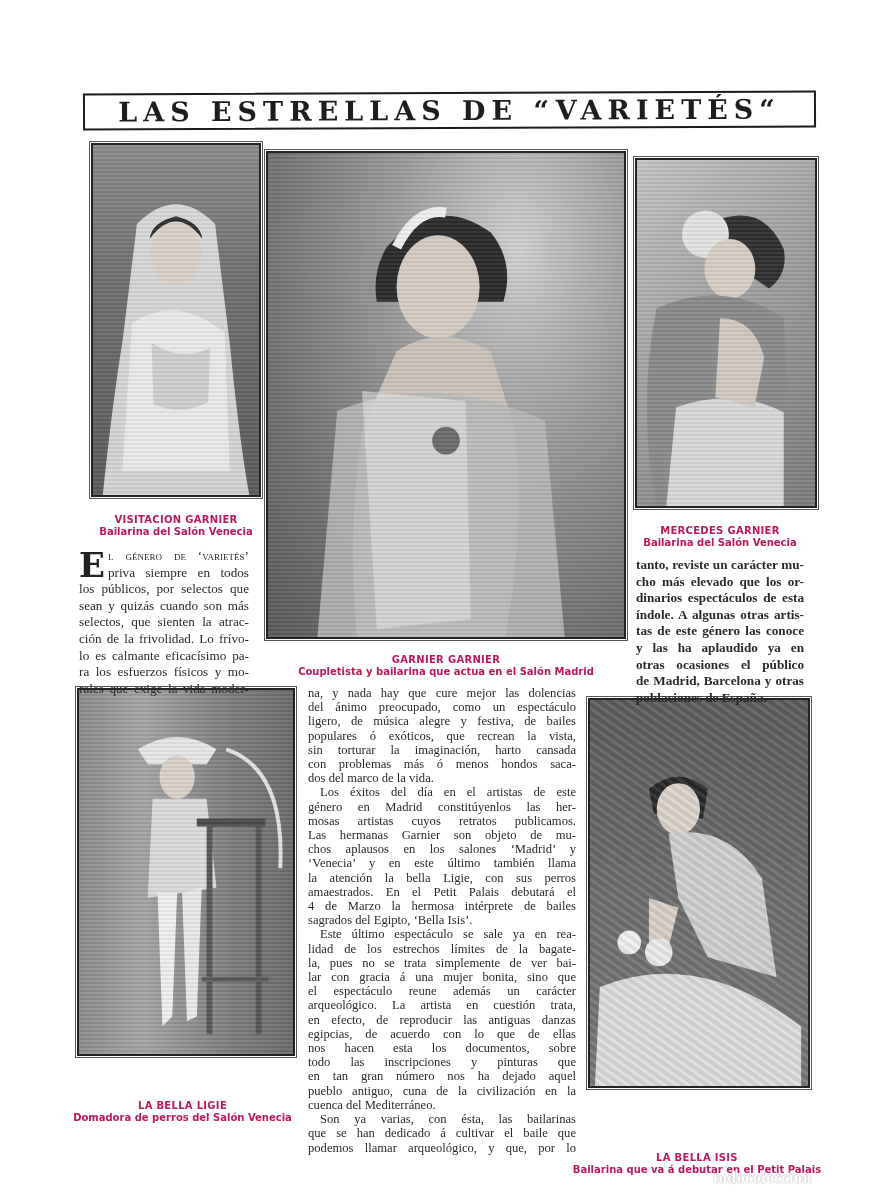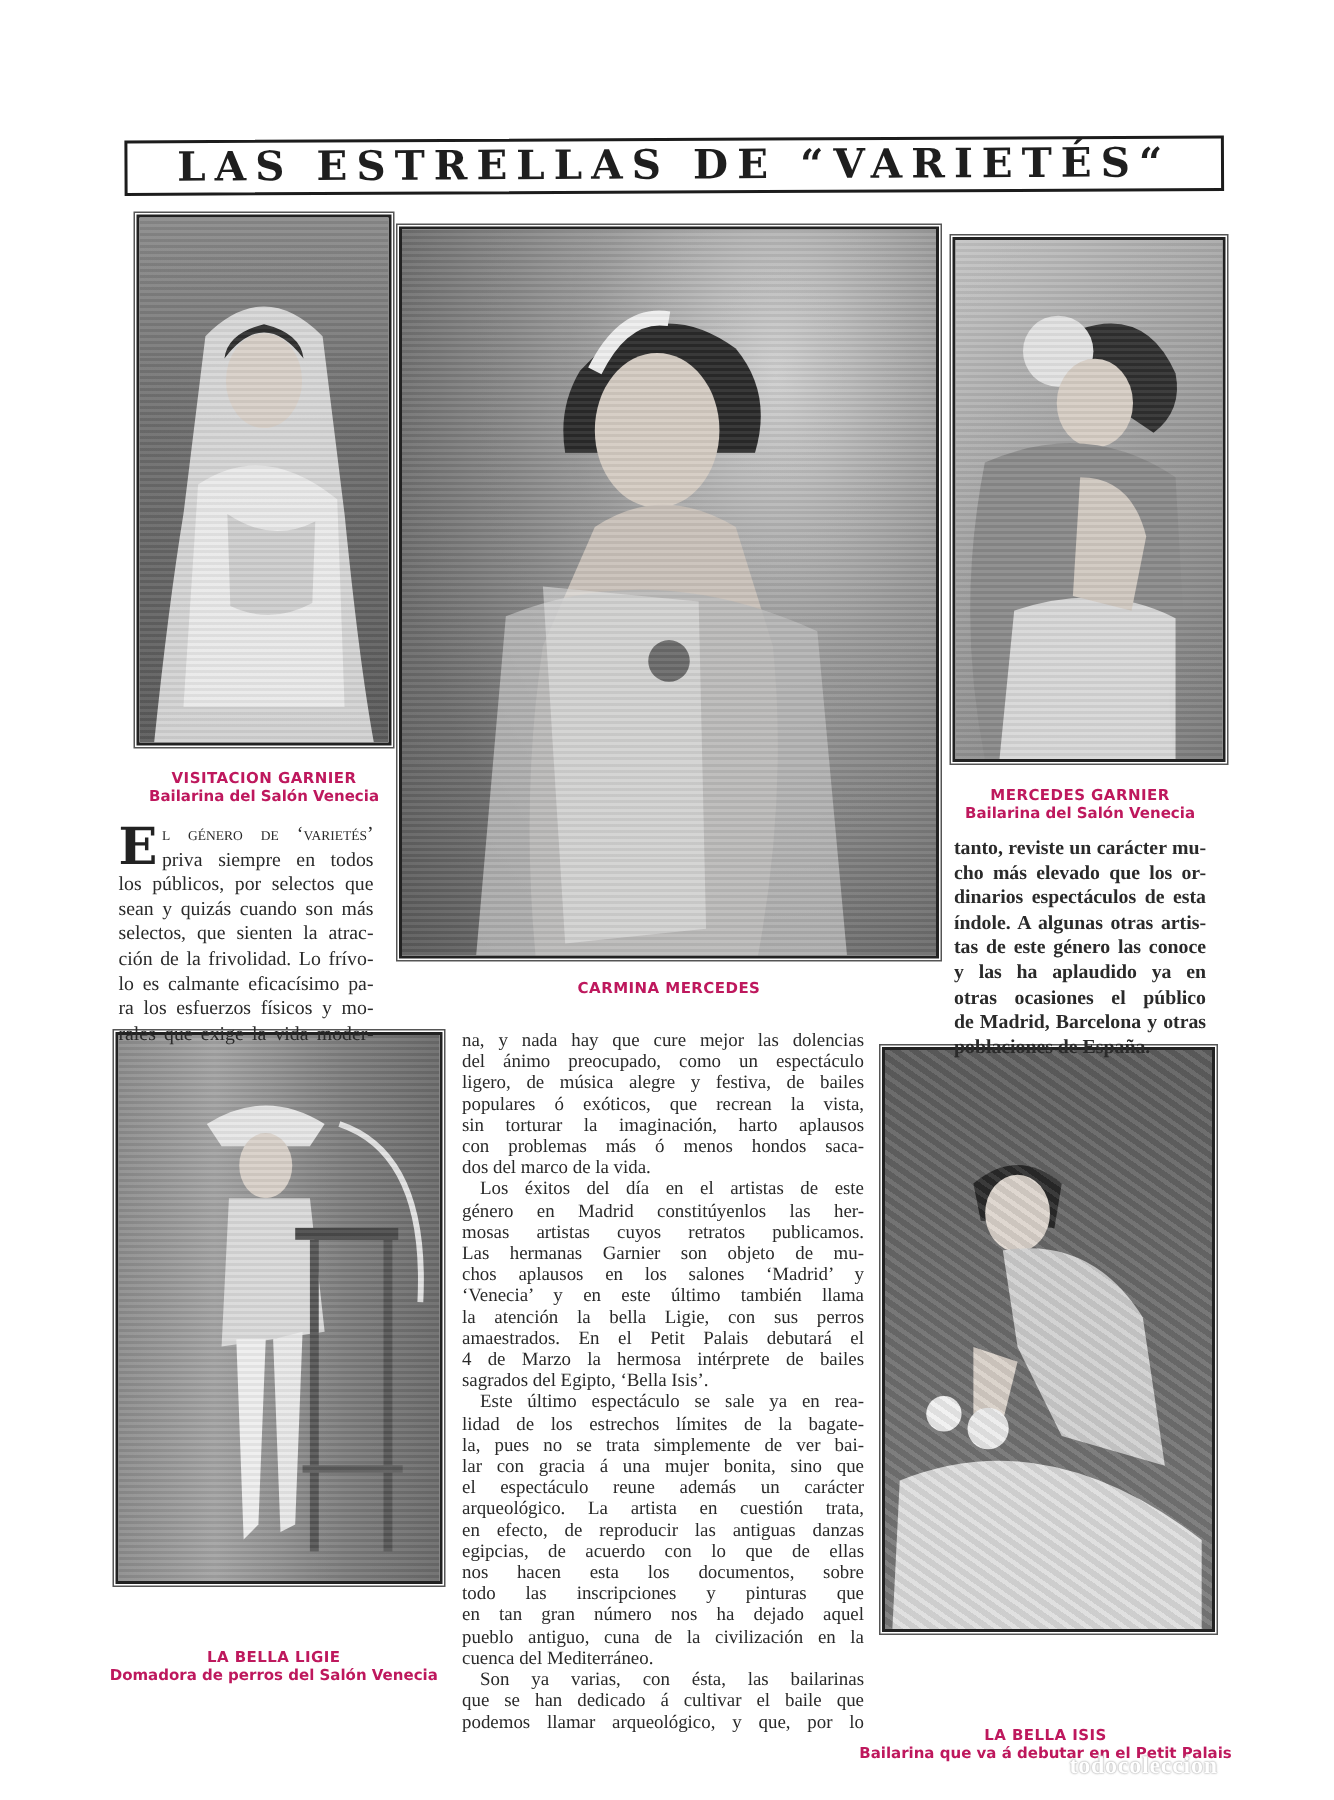--- a/index.html
+++ b/index.html
@@ -87,21 +87,22 @@
     <ellipse cx="172" cy="135" rx="42" ry="52" fill="#d4cbc2"></ellipse>
     <path d="M130 95 Q150 55 180 60" stroke="#eee" stroke-width="10" fill="none"></path>
     <path d="M130 200 Q175 170 225 200 L250 280 Q260 380 240 488 L90 488 Q80 380 95 280Z" fill="#c9c1b9"></path>
     <path d="M70 260 Q170 220 280 270 L300 488 L50 488Z" fill="#b8b8b8" opacity="0.85"></path>
     <path d="M95 240 L200 250 L205 470 L110 480Z" fill="#e6e6e6" opacity="0.55"></path>
     <circle cx="180" cy="290" r="14" fill="#6a6a6a"></circle>
   </svg>
   <div class="stripes"></div>
 </div>
 <div class="caption" style="left:266px; top:654px; width:360px;">
-  <span class="name">CARMINA MERCEDES</span>
+  <span class="name">GARNIER GARNIER</span>
+  <span class="role">Coupletista y bailarina que actua en el Salón Madrid</span>
 </div>
 
 <div class="photo" style="left:635px; top:158px; width:182px; height:350px;">
   <div class="bg" style="background: linear-gradient(135deg,#c4c4c4 0%,#9c9c9c 50%,#7a7a7a 100%);"></div>
   <svg viewBox="0 0 182 350" preserveAspectRatio="none">
     <path d="M85 60 Q130 45 150 90 Q155 115 135 130 L90 100Z" fill="#2f2f2f"></path>
     <circle cx="70" cy="75" r="24" fill="#e2e2e2"></circle>
     <ellipse cx="95" cy="110" rx="26" ry="30" fill="#d6cdc4"></ellipse>
     <path d="M20 150 Q90 120 150 160 L155 250 Q140 300 150 350 L20 350 Q0 250 20 150Z" fill="#8a8a8a"></path>
     <path d="M40 250 Q100 230 150 255 L150 350 L30 350Z" fill="#e4e4e4" opacity="0.85"></path>
@@ -164,21 +165,21 @@
   <span class="line">lo es calmante eficacísimo pa-</span>
   <span class="line">ra los esfuerzos físicos y mo-</span>
   <span class="line">rales que exige la vida moder-</span>
 </div>
 
 <div class="col" style="left:308px; top:686px; width:268px; font-size:12.6px; line-height:14.2px;">
   <span class="line">na, y nada hay que cure mejor las dolencias</span>
   <span class="line">del ánimo preocupado, como un espectáculo</span>
   <span class="line">ligero, de música alegre y festiva, de bailes</span>
   <span class="line">populares ó exóticos, que recrean la vista,</span>
-  <span class="line">sin torturar la imaginación, harto aplausos</span>
+  <span class="line">sin torturar la imaginación, harto cansada</span>
   <span class="line">con problemas más ó menos hondos saca-</span>
   <span class="line last">dos del marco de la vida.</span>
   <span class="line" style="padding-left:12px;">Los éxitos del día en el artistas de este</span>
   <span class="line">género en Madrid constitúyenlos las her-</span>
   <span class="line">mosas artistas cuyos retratos publicamos.</span>
   <span class="line">Las hermanas Garnier son objeto de mu-</span>
   <span class="line">chos aplausos en los salones ‘Madrid’ y</span>
   <span class="line">‘Venecia’ y en este último también llama</span>
   <span class="line">la atención la bella Ligie, con sus perros</span>
   <span class="line">amaestrados. En el Petit Palais debutará el</span>

